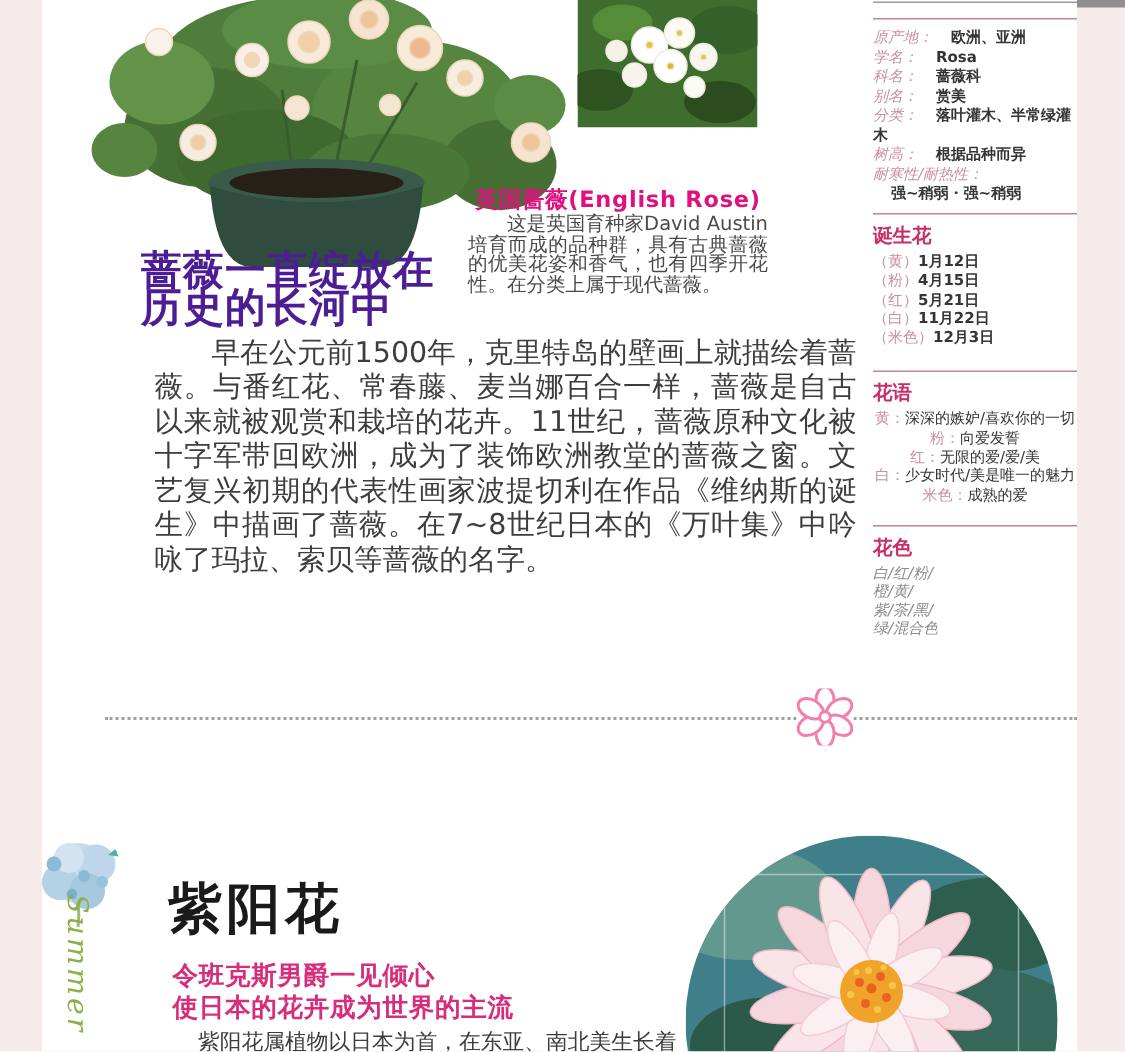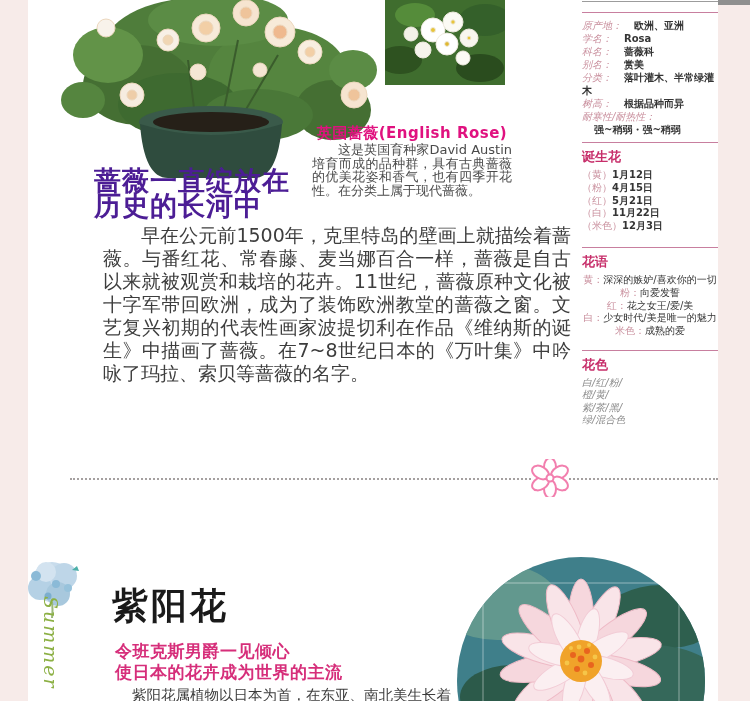--- a/index.html
+++ b/index.html
@@ -173,21 +173,21 @@
       <div class="s-item"><span class="pfx">（白）</span><span class="dt">11月22日</span></div>
       <div class="s-item"><span class="pfx">（米色）</span><span class="dt">12月3日</span></div>
     </div>
     <div class="s-gap"></div>
       <div style="height:8px"></div>
     <div class="s-line"></div>
     <div class="s-title">花语</div>
     <div class="s-lang">
       <div class="s-item"><span class="pfx">黄：</span><span>深深的嫉妒/喜欢你的一切</span></div>
       <div class="s-item"><span class="pfx">粉：</span><span>向爱发誓</span></div>
-      <div class="s-item"><span class="pfx">红：</span><span>花之女王/爱/美</span></div>
+      <div class="s-item"><span class="pfx">红：</span><span>无限的爱/爱/美</span></div>
       <div class="s-item"><span class="pfx">白：</span><span>少女时代/美是唯一的魅力</span></div>
       <div class="s-item"><span class="pfx">米色：</span><span>成熟的爱</span></div>
     </div>
     <div class="s-gap"></div>
       <div style="height:6px"></div>
     <div class="s-line"></div>
     <div class="s-title">花色</div>
     <div class="s-colors">
       <div>白/红/粉/</div>
       <div>橙/黄/</div>

